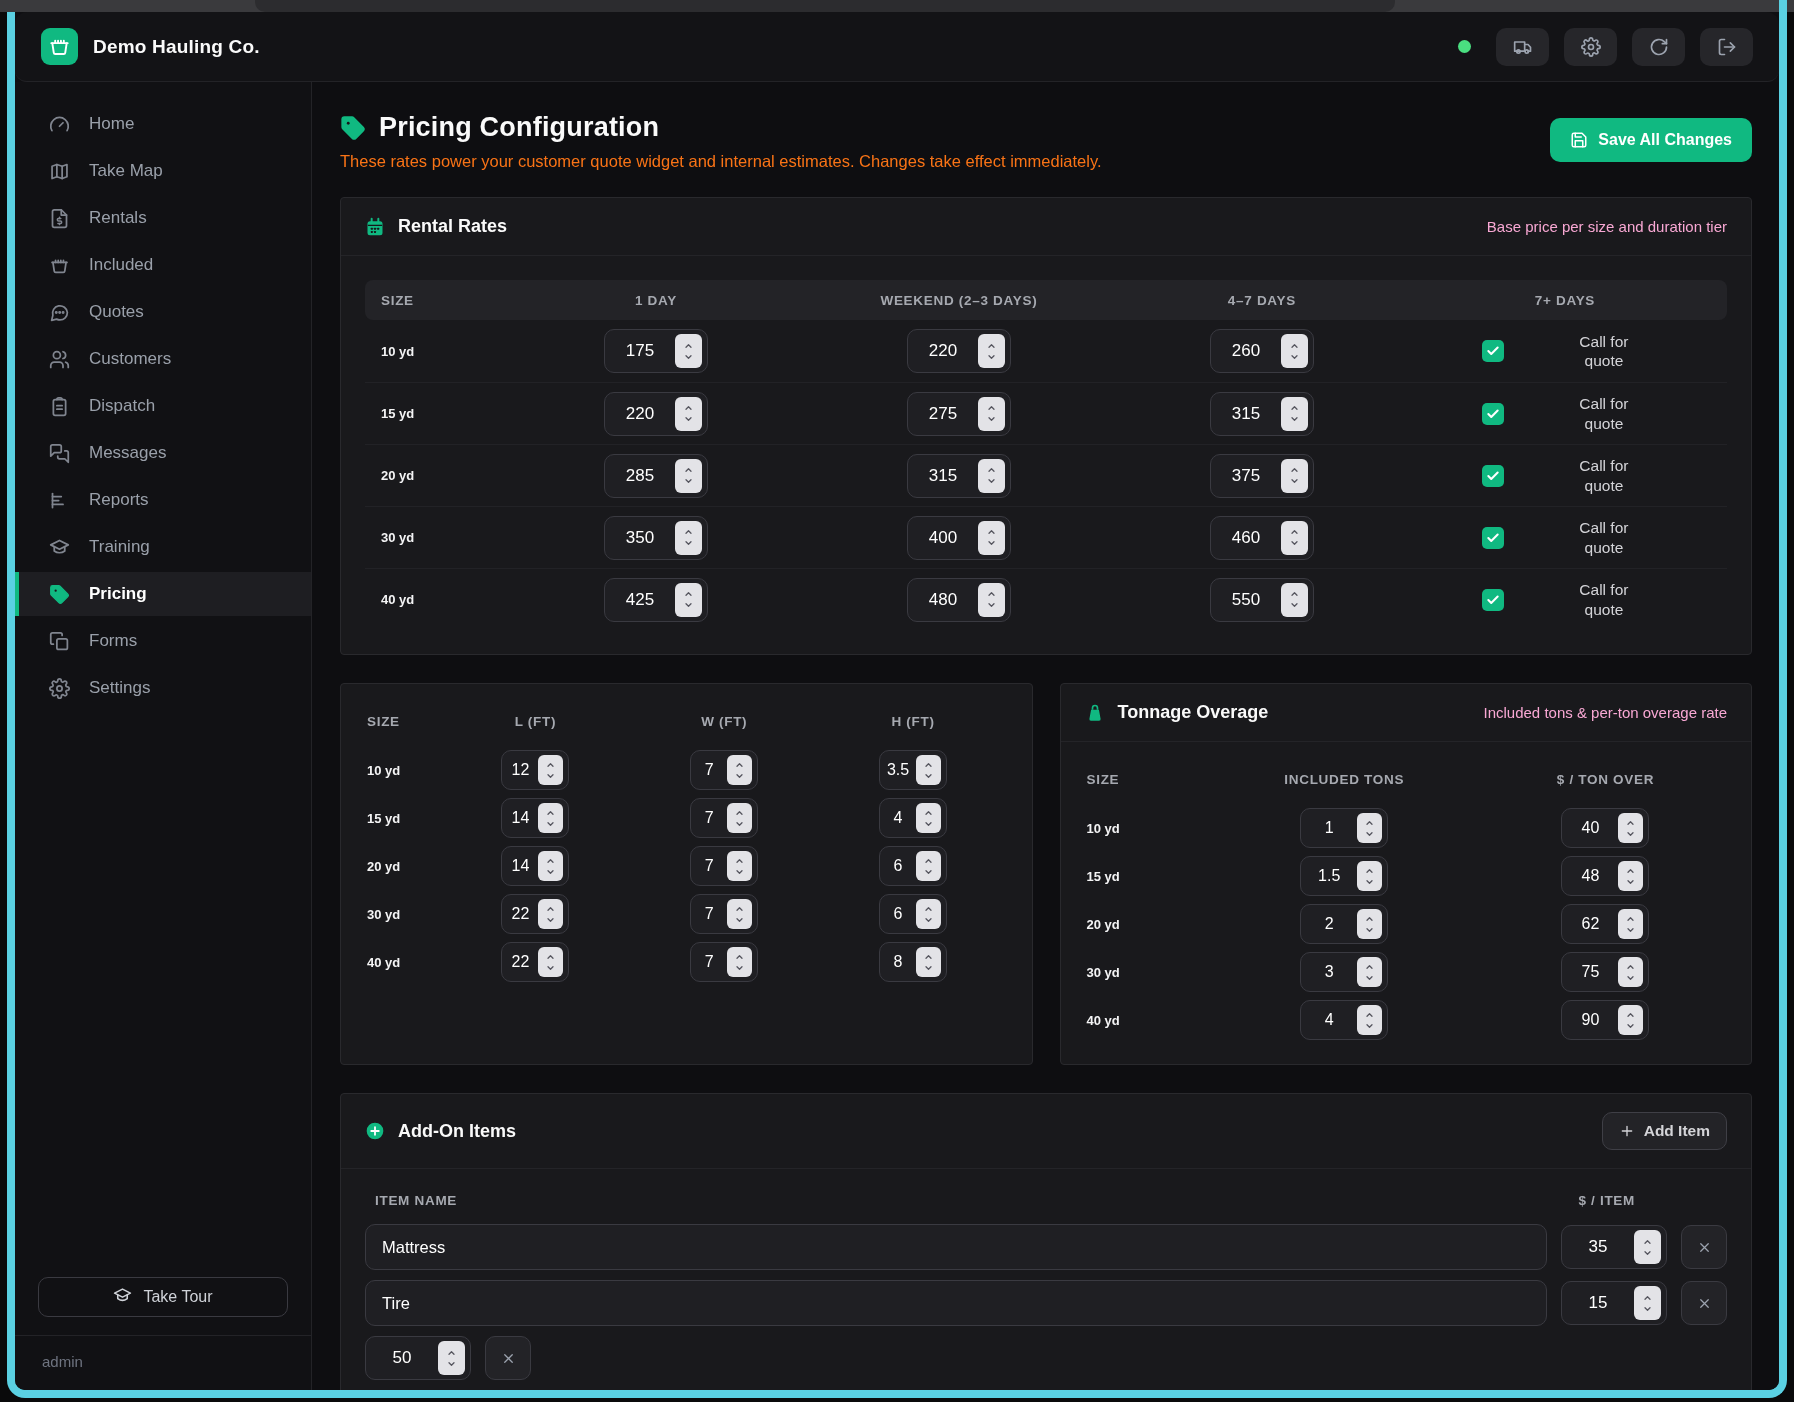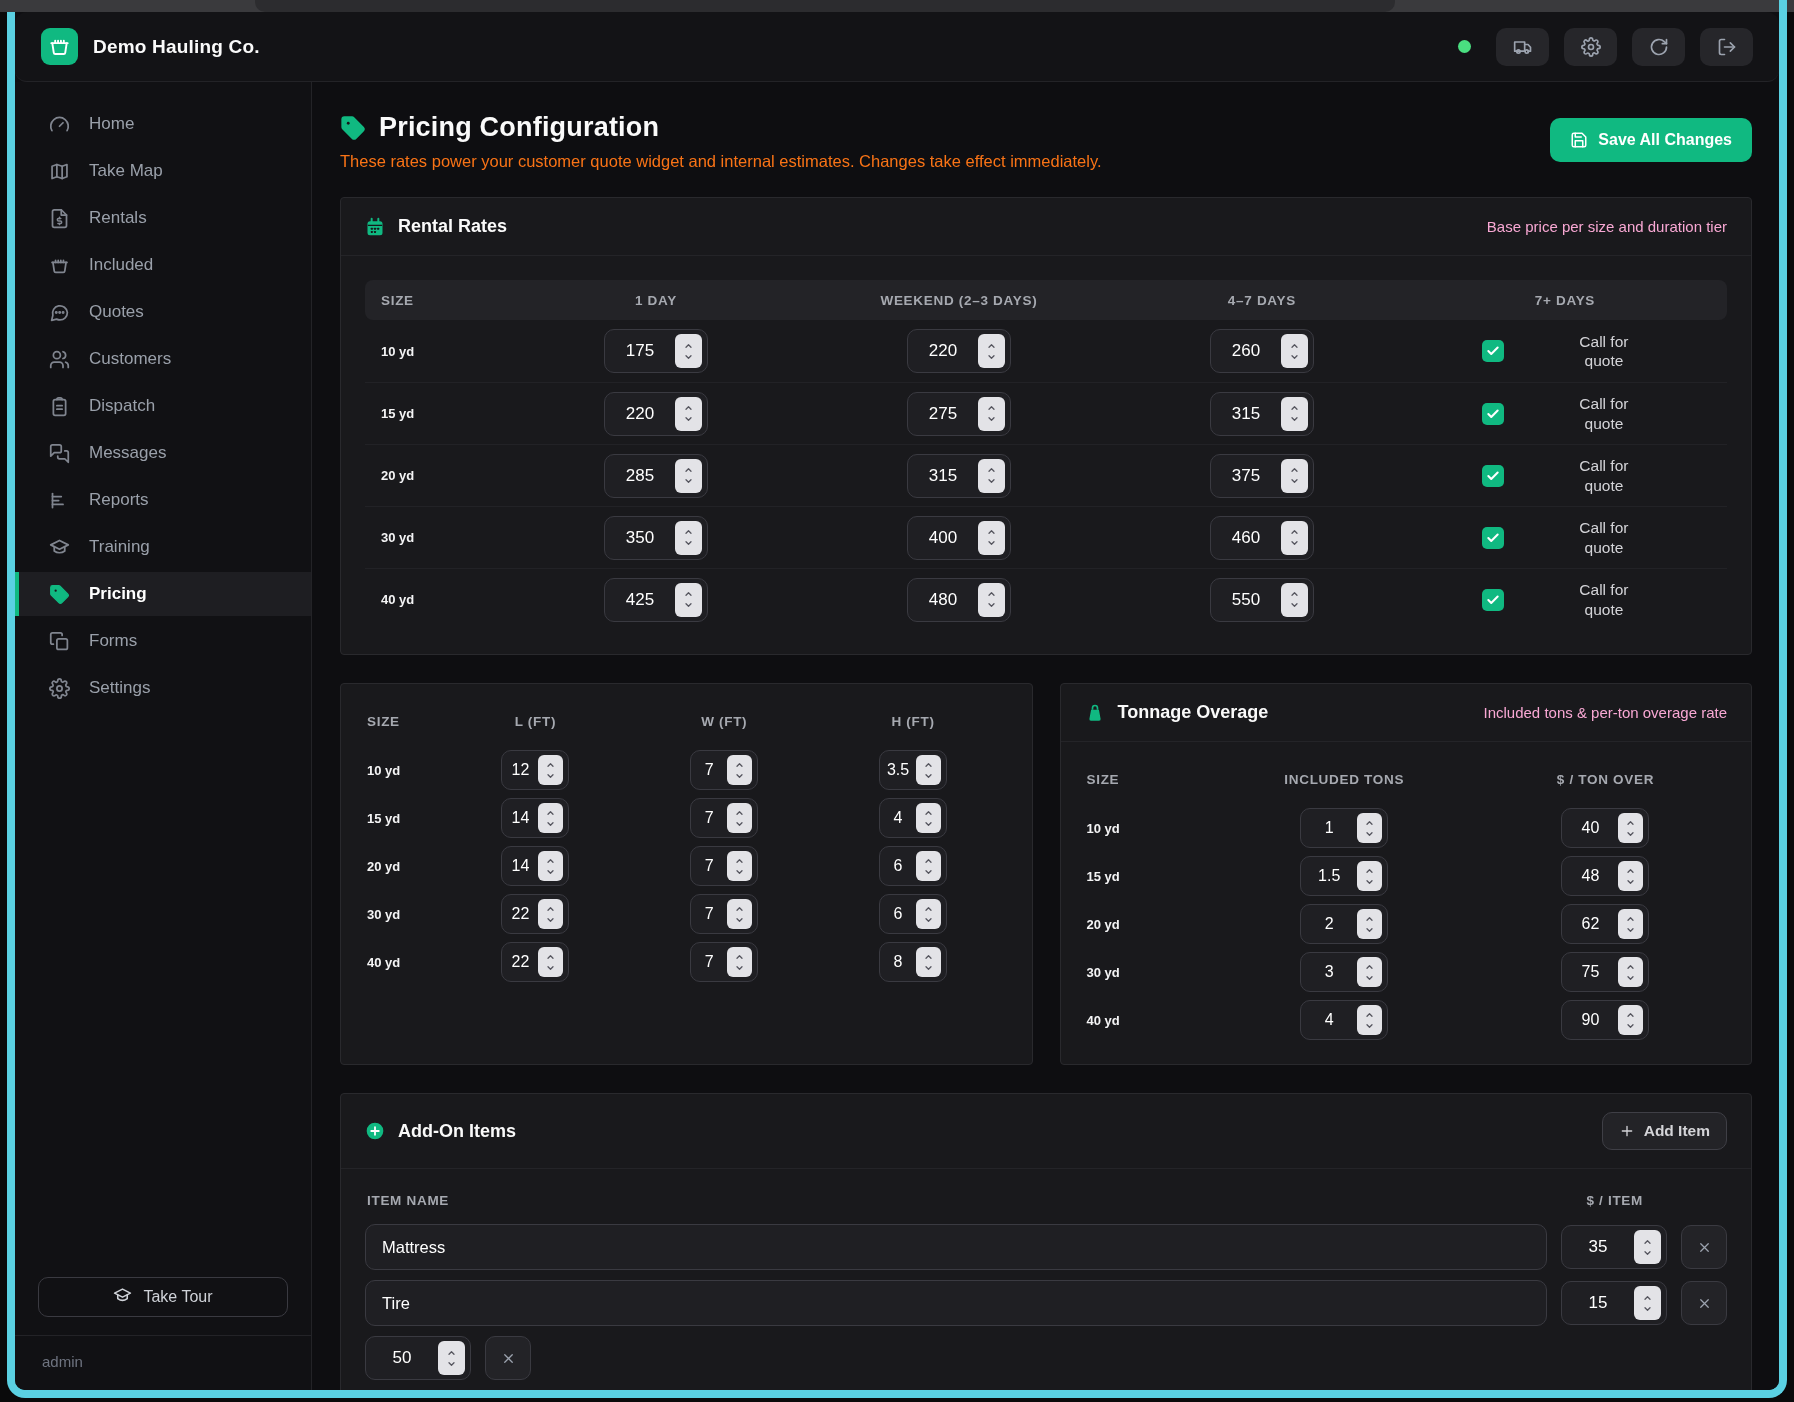--- a/index.html
+++ b/index.html
@@ -106,21 +106,21 @@
   .two-col { display:grid; grid-template-columns:1fr 1fr; gap:27px; margin:28px 0; }
   .dims-grid { display:grid; grid-template-columns:76px 1fr 1fr 1fr; }
   .tons-grid { display:grid; grid-template-columns:120px 1.15fr 1fr; }
   .sm-gridhead { height:34px; margin-bottom:8px; background:transparent; border-radius:0; }
   .sm-gridhead .gh-cell:first-child { padding-left:2px; }
   .d-row { height:48px; align-items:center; }
   .d-row .size { padding-left:2px; }
 
   .addons-card { margin-bottom:-40px; }
   .addon-colhead { display:flex; justify-content:space-between; color:#a6a9b0; font-size:13.5px;
-    font-weight:bold; letter-spacing:.7px; margin:0 2px 16px; }
+    font-weight:bold; letter-spacing:.7px; margin:0 10px 16px; }
   .addon-colhead .right { margin-right:82px; }
   .addon-row { display:flex; align-items:center; gap:14px; margin-bottom:10px; }
   .name-input { flex:1; height:46px; background:#1f1f23; border:1px solid #3a3a41; border-radius:10px;
     color:#fff; font-size:16.5px; font-family:inherit; padding:0 16px; outline:none; }
   .x-btn { width:46px; height:44px; border-radius:10px; background:#232327; border:1px solid #3a3a41;
     color:#9ca3af; display:flex; align-items:center; justify-content:center; cursor:pointer; flex:none; }
   .x-btn svg { width:15px; height:15px; }
   .add-item-btn { display:flex; align-items:center; gap:9px; background:#232327; border:1px solid #3f3f46;
     border-radius:10px; color:#d4d4d8; font-size:15.5px; font-weight:bold; height:38px; padding:0 16px; cursor:pointer; }
   .add-item-btn svg { width:16px; height:16px; }

